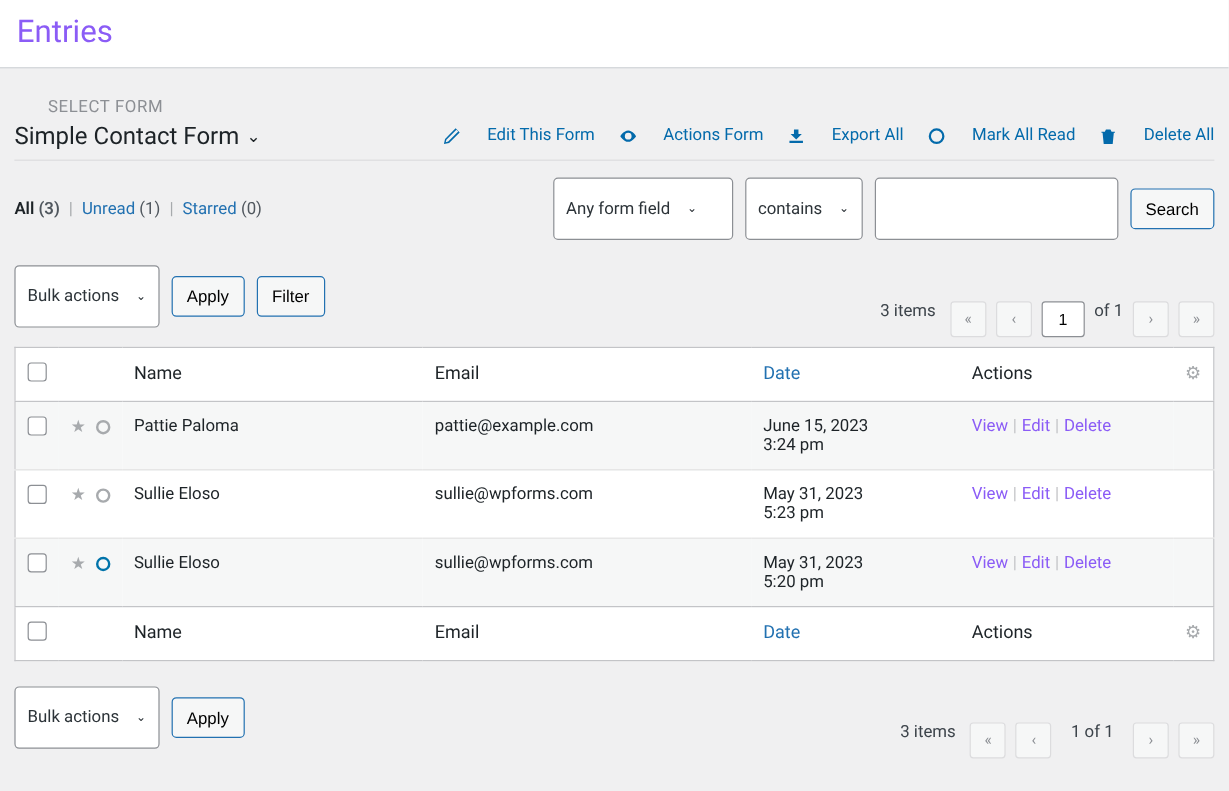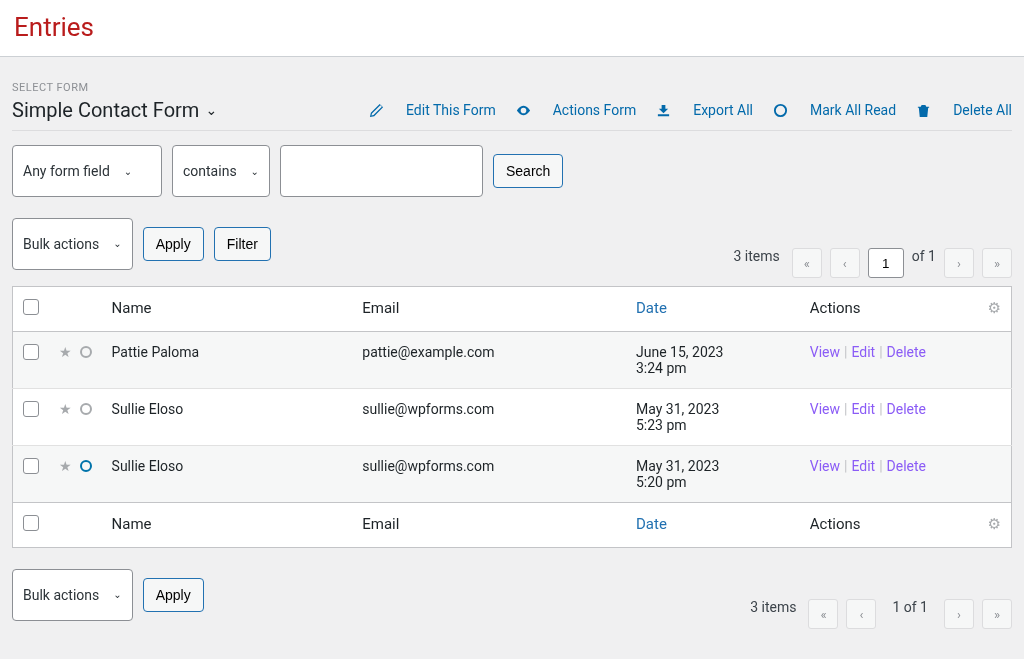--- a/index.html
+++ b/index.html
@@ -12,30 +12,31 @@
   }
   .page-header {
     background: #fff;
     padding: 12px 14px 14px;
     border-bottom: 1px solid #ccd0d4;
   }
   .page-title {
     font-size: 26px;
     font-weight: 400;
     margin: 0;
-    color: #b91c1c;
+    color: #8b5cf6;
   }
   .toolbar {
     padding: 24px 12px 10px;
   }
   .form-label {
-    font-size: 11px;
+    font-size: 14px;
     letter-spacing: 0.5px;
     color: #8c8f94;
     margin-bottom: 4px;
+    margin-left: 28px;
   }
   .form-row {
     display: flex;
     align-items: center;
     justify-content: space-between;
     margin-bottom: 8px;
   }
   .form-selector {
     font-size: 20px;
     font-weight: 400;
@@ -218,20 +219,36 @@
             <path d="M3 5h10l-1 10H4L3 5zm3-3h4l1 2H5l1-2zM2 4h12v1H2V4z"></path>
           </svg>
         <span>Delete All</span>
       </a>
     </div>
   </div>
 
   <div class="divider"></div>
 
   <div class="filters-row1">
+    <div class="subsubsub">
+      <span class="current">
+        <span>All</span>
+        <span class="count">(3)</span>
+      </span>
+      <span class="sep">|</span>
+      <a href="#">
+        <span>Unread</span>
+        <span class="count">(1)</span>
+      </a>
+      <span class="sep">|</span>
+      <a href="#">
+        <span>Starred</span>
+        <span class="count">(0)</span>
+      </a>
+    </div>
 
     <div class="search-group">
       <div class="select-box" style="min-width:150px">
         <span>Any form field</span>
         <span class="select-chev">⌄</span>
       </div>
       <div class="select-box" style="min-width:96px">
         <span>contains</span>
         <span class="select-chev">⌄</span>
       </div>

